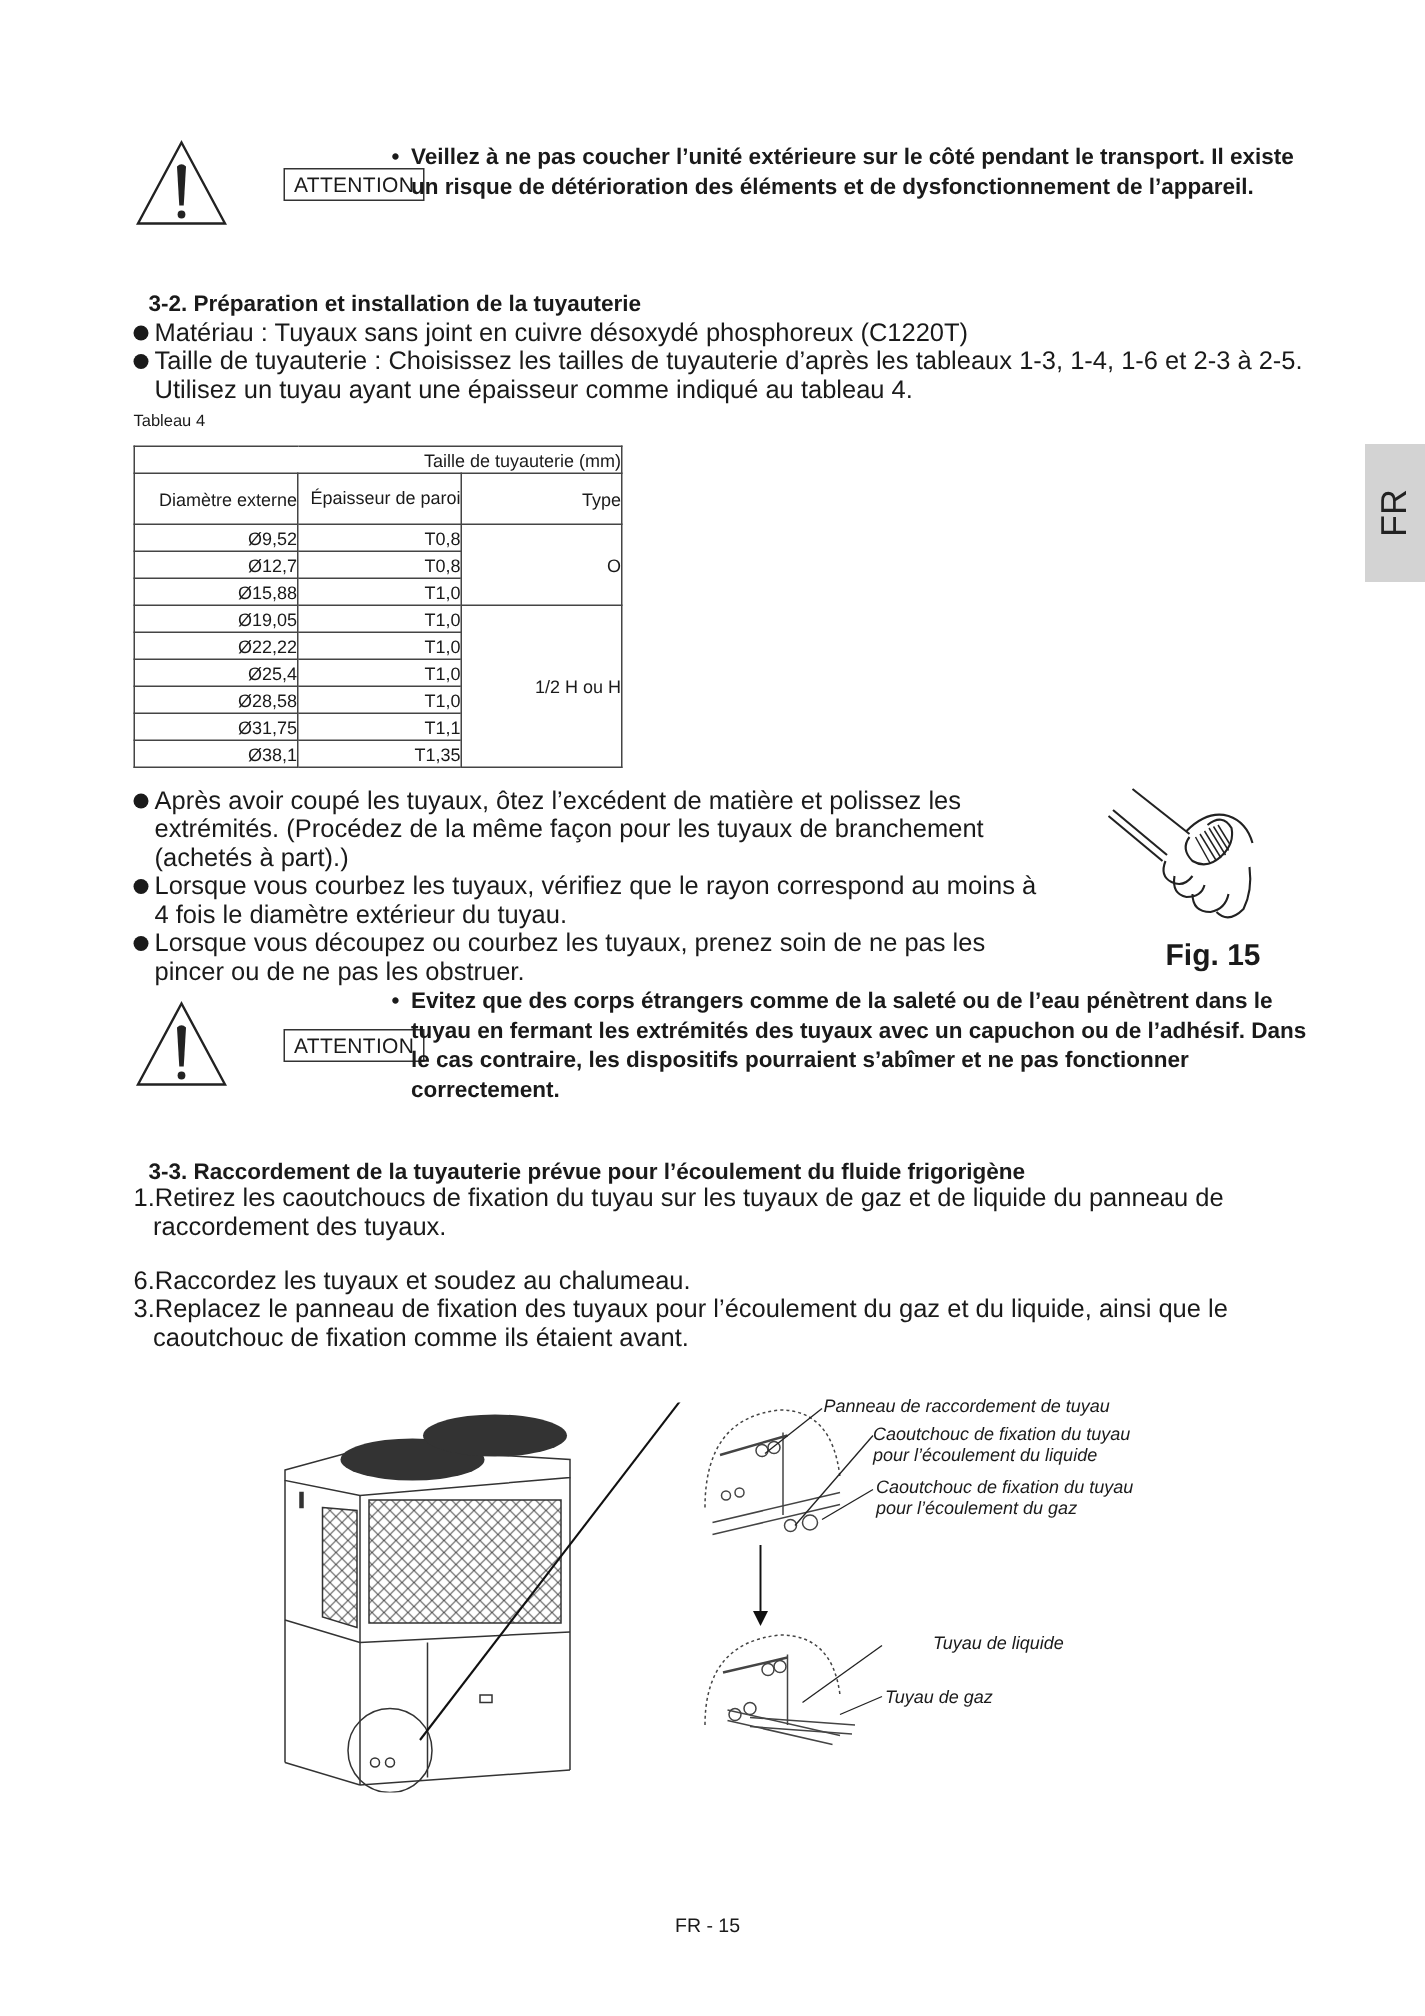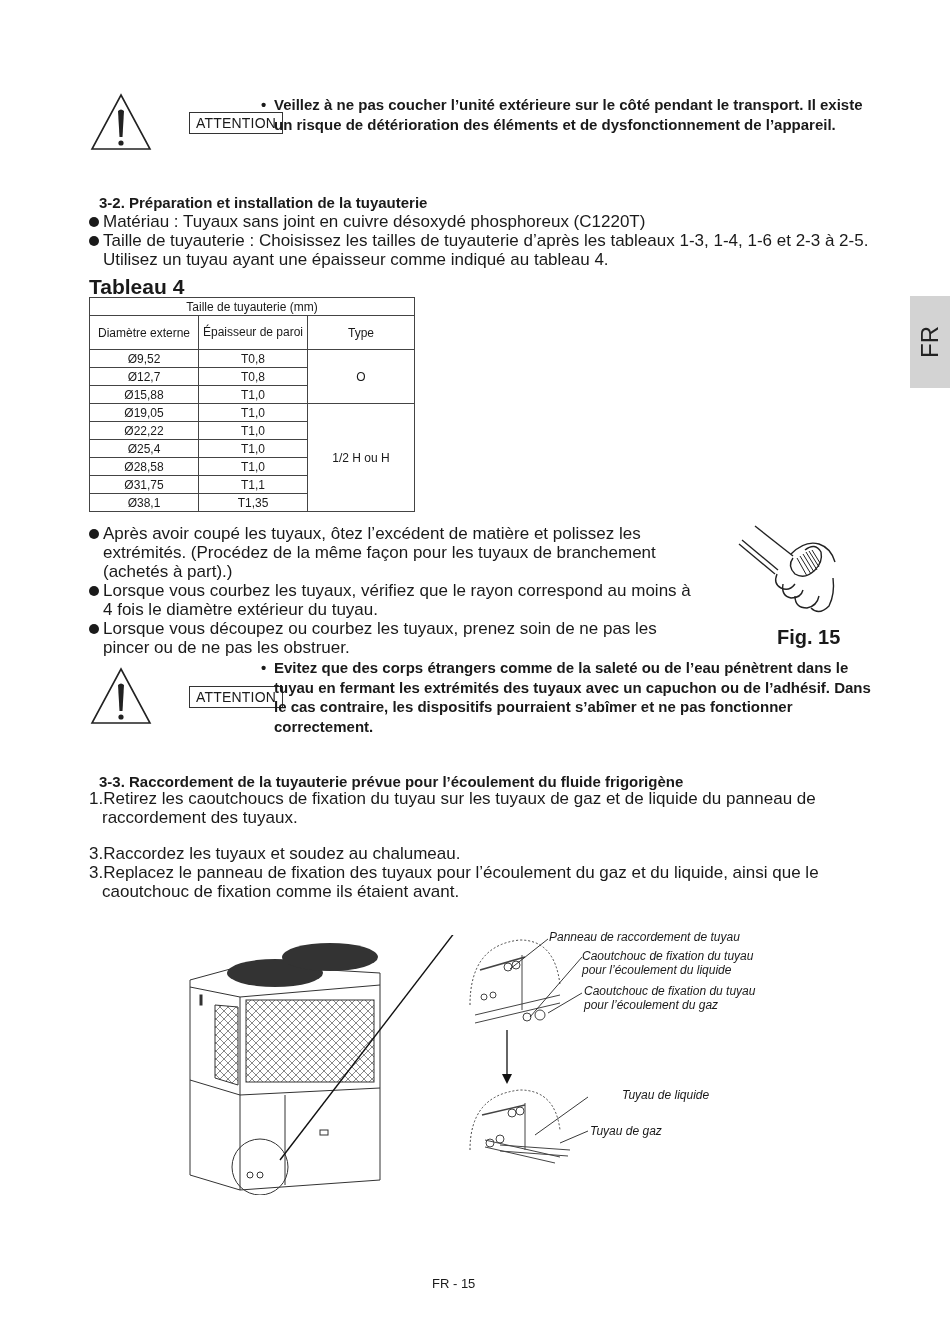--- a/index.html
+++ b/index.html
@@ -10,21 +10,21 @@
   .attention-box { border: 1.5px solid #333; font-size: 14px; padding: 2px 6px;
                    letter-spacing: 0.2px; background: #fff; margin-left: 37px; }
   .warn-text { font-size: 15px; font-weight: bold; line-height: 19.5px; }
   .warn-text .bullet { position: absolute; left: -13px; }
   h2 { margin: 10px; font-size: 15px; font-weight: bold; }
   .para { font-size: 17px; line-height: 19px; }
   .bul { position: relative; padding-left: 14px; }
   .bul::before { content: ""; position: absolute; left: 0; top: 5px; width: 10px; height: 10px;
                  border-radius: 50%; background: #1a1a1a; }
   table.t4 { border-collapse: collapse; font-size: 12px; }
-  table.t4 td { border: 1px solid #444; text-align: center; padding: 0; height: 17px; }
+  table.t4 td { border: 1px solid #444; text-align: right; padding: 0; height: 17px; }
   .fr-tab { background: #d3d3d3; width: 40px; height: 92px; }
   .fr-tab span { display: block; transform: rotate(-90deg); font-size: 24px; color: #222;
                  position: absolute; left: 2px; top: 32px; width: 36px; text-align: center; }
   .callout { font-size: 12px; line-height: 14px; font-style: italic; }
   .footer { font-size: 13px; }
 </style>
 </head>
 <body>
 
 <svg class="abs warn-icon" style="left:90px;top:93px" viewBox="0 0 62 58">
@@ -36,21 +36,21 @@
 <div class="abs warn-text" style="left:274px;top:95px;width:600px">
   <span class="bullet">•</span>
   <span>Veillez à ne pas coucher l’unité extérieure sur le côté pendant le transport. Il existe un risque de détérioration des éléments et de dysfonctionnement de l’appareil.</span>
 </div>
 
 <h2 class="abs" style="left:89px;top:184px">3-2.  Préparation et installation de la tuyauterie</h2>
 <div class="abs para" style="left:89px;top:212px;width:790px">
   <div class="bul">Matériau : Tuyaux sans joint en cuivre désoxydé phosphoreux (C1220T)</div>
   <div class="bul">Taille de tuyauterie : Choisissez les tailles de tuyauterie d’après les tableaux 1-3, 1-4, 1-6 et 2-3 à 2-5. Utilisez un tuyau ayant une épaisseur comme indiqué au tableau 4.</div>
 </div>
-<div class="abs" style="left:89px;top:275px;font-size:21px;font-weight:bold">Tableau 4</div>
+<div class="abs" style="left:89px;top:275px;font-size:11px;font-weight:normal">Tableau 4</div>
 
 <table class="abs t4" style="left:89px;top:297px;width:326px">
   <tbody>
       <tr>
         <td colspan="3">Taille de tuyauterie (mm)</td>
       </tr>
   <tr style="height:34px">
     <td style="width:108px">Diamètre externe</td>
     <td style="width:108px;line-height:15px">Épaisseur de paroi</td>
     <td>Type</td>
@@ -132,21 +132,21 @@
 </svg>
 <div class="abs attention-box" style="left:152px;top:686px">ATTENTION</div>
 <div class="abs warn-text" style="left:274px;top:658px;width:600px">
   <span class="bullet">•</span>
   <span>Evitez que des corps étrangers comme de la saleté ou de l’eau pénètrent dans le tuyau en fermant les extrémités des tuyaux avec un capuchon ou de l’adhésif. Dans le cas contraire, les dispositifs pourraient s’abîmer et ne pas fonctionner correctement.</span>
 </div>
 
 <h2 class="abs" style="left:89px;top:763px">3-3.  Raccordement de la tuyauterie prévue pour l’écoulement du fluide frigorigène</h2>
 <div class="abs para" style="left:89px;top:789px;width:780px">
   <div style="padding-left:13px;text-indent:-13px">1.Retirez les caoutchoucs de fixation du tuyau sur les tuyaux de gaz et de liquide du panneau de raccordement des tuyaux.</div>
-  <div style="margin-top:17px">3.Raccordez les tuyaux et soudez au chalumeau.</div>
+  <div style="margin-top:17px">6.Raccordez les tuyaux et soudez au chalumeau.</div>
   <div style="padding-left:13px;text-indent:-13px">3.Replacez le panneau de fixation des tuyaux pour l’écoulement du gaz et du liquide, ainsi que le caoutchouc de fixation comme ils étaient avant.</div>
 </div>
 
 <svg class="abs" style="left:180px;top:935px" width="280" height="260" viewBox="0 0 280 260">
   <defs>
     <pattern id="mesh" width="8" height="8" patternUnits="userSpaceOnUse">
       <path d="M0,0 L8,8 M8,0 L0,8" stroke="#555" stroke-width="0.7"></path>
     </pattern>
   </defs>
   <g fill="none" stroke="#333" stroke-width="1">
@@ -226,13 +226,13 @@
   <div>Caoutchouc de fixation du tuyau</div>
   <div>pour l’écoulement du gaz</div>
 </div>
 <div class="abs callout" style="left:622px;top:1088px">Tuyau de liquide</div>
 <div class="abs callout" style="left:590px;top:1124px">Tuyau de gaz</div>
 
 <div class="abs fr-tab" style="left:910px;top:296px">
   <span>FR</span>
 </div>
 
-<div class="abs footer" style="left:432px;top:1276px">FR - 15</div>
+<div class="abs footer" style="left:450px;top:1276px">FR - 15</div>
 
 </body></html>

